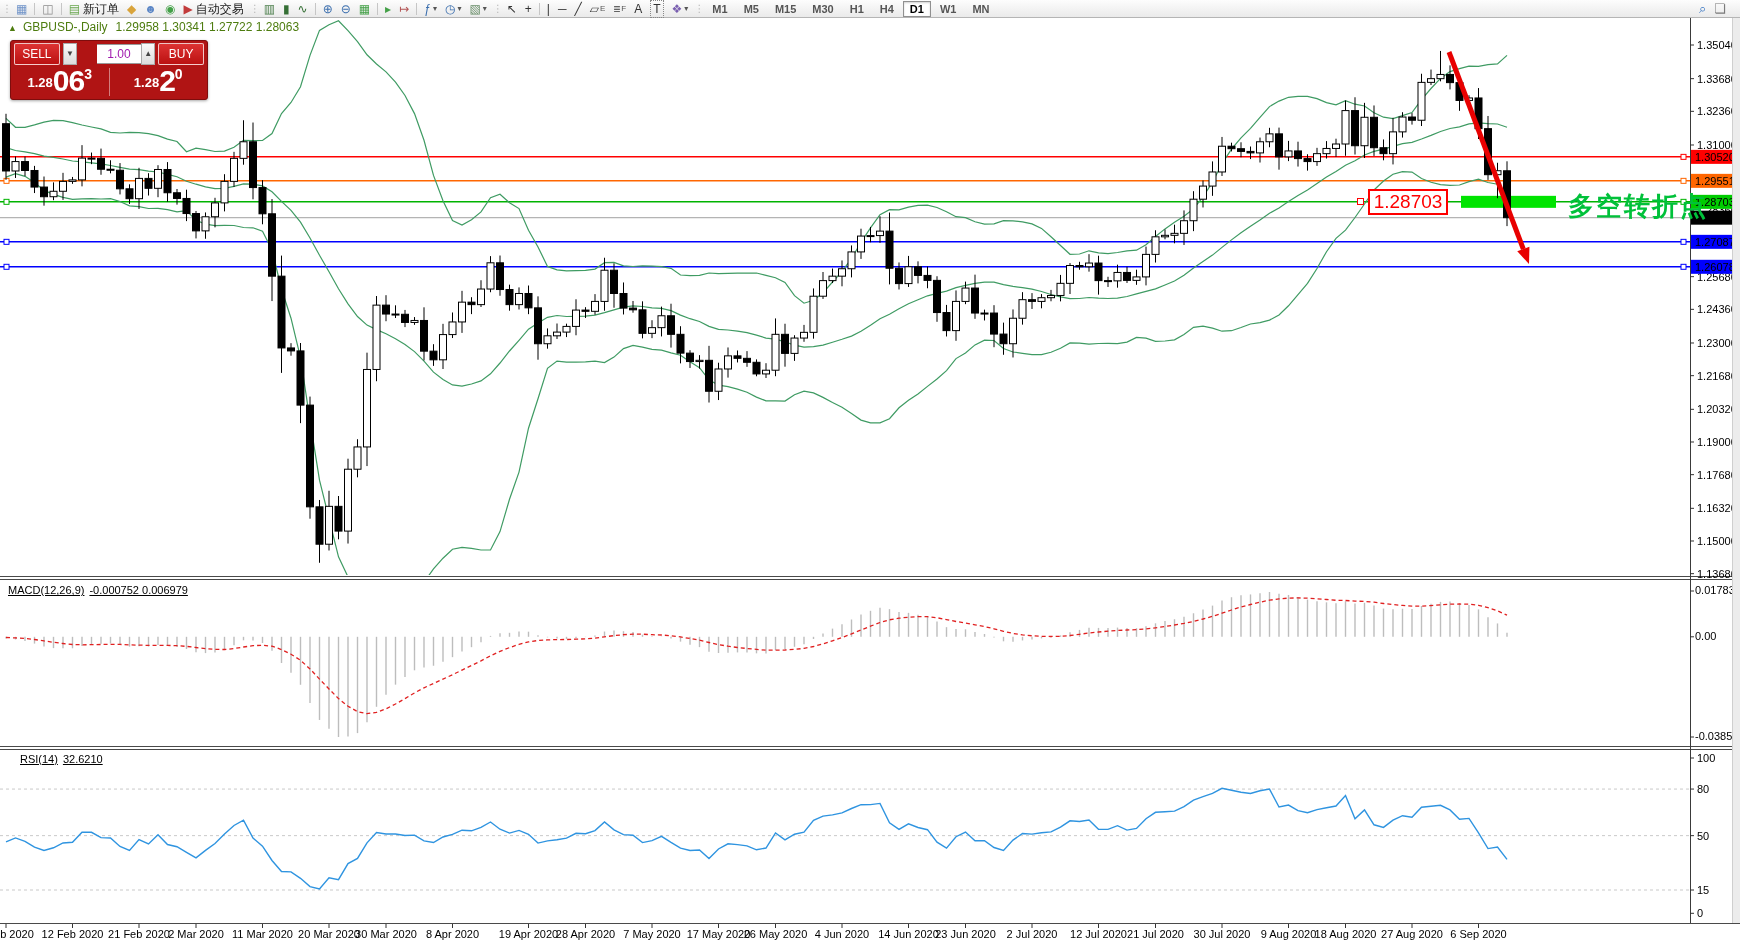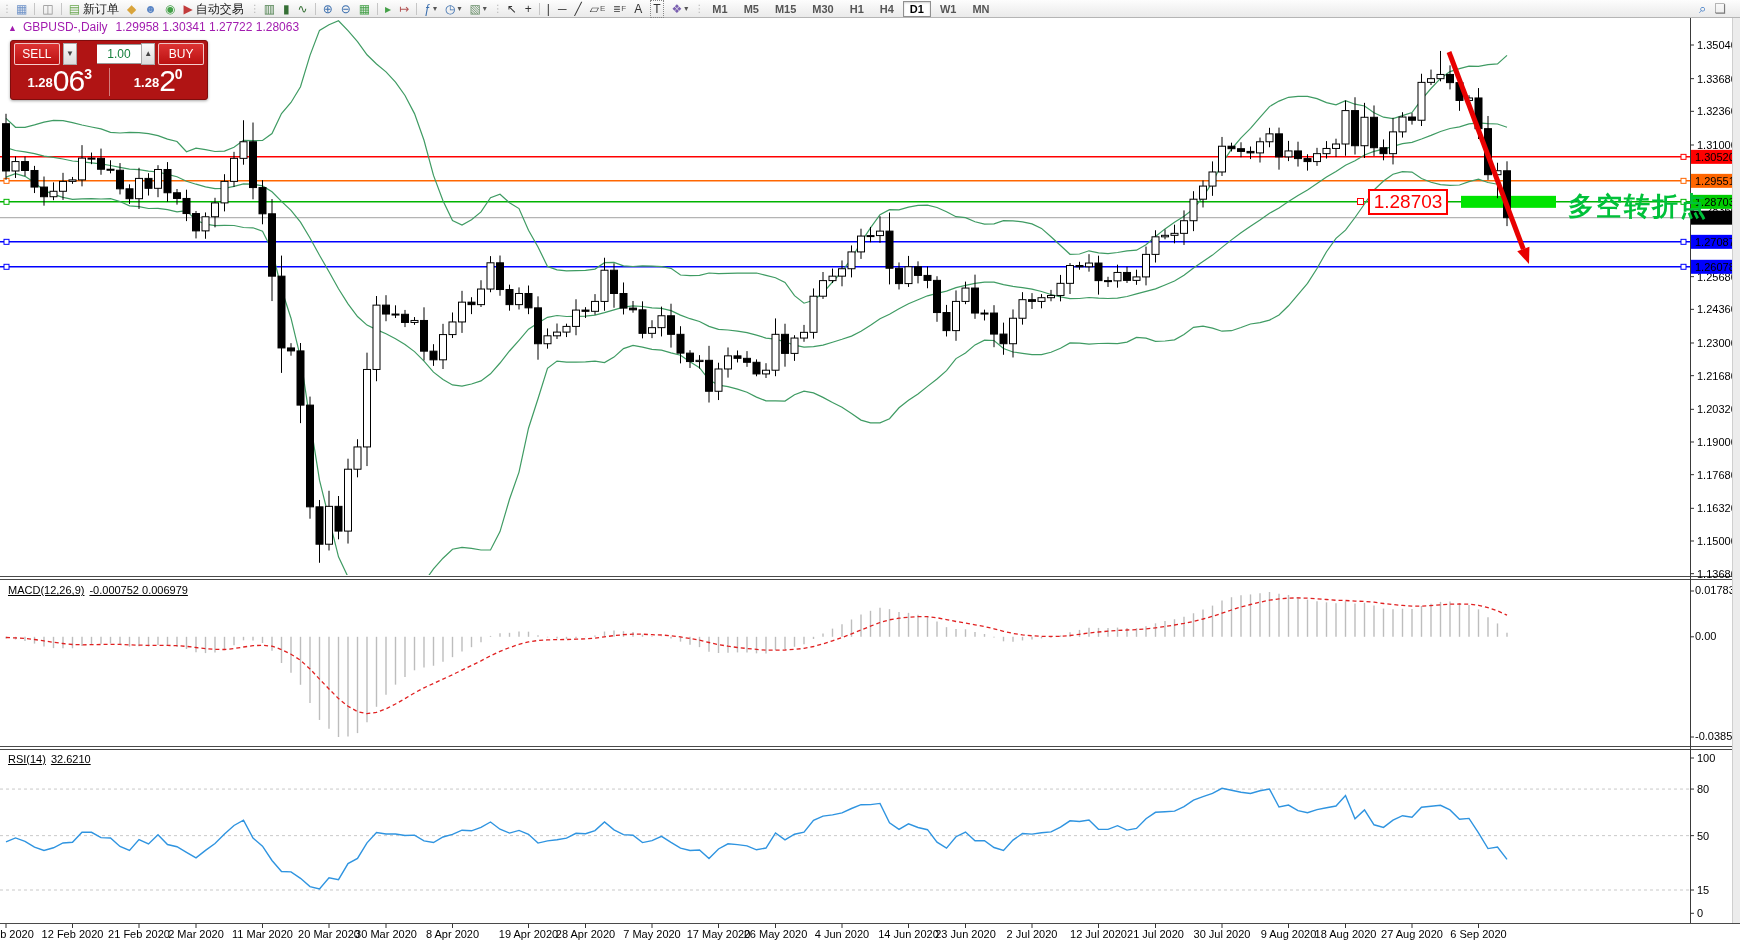--- a/index.html
+++ b/index.html
@@ -19,43 +19,43 @@
   .tb-handle{color:#b8b8b8;font-size:10px;margin:0 2px;letter-spacing:-2px;}
   .tf-btn{font-size:11px;font-weight:bold;color:#555;padding:0 6px;height:14px;line-height:14px;
        border:1px solid transparent;margin:0 1px;cursor:default;}
   .tf-active{background:#fff;border:1px solid #909090;color:#000;
        box-shadow:inset 0 1px 2px rgba(0,0,0,.18);}
   #tb-right{margin-left:auto;display:flex;align-items:center;margin-right:10px;}
   #chart-svg{position:absolute;left:0;top:0;z-index:1;}
   #chart-svg text{font-family:"Liberation Sans",sans-serif;font-size:11px;fill:#000;}
   #scroll-strip{position:absolute;right:0;top:17px;width:7px;height:906px;
        background:#ececec;border-left:1px solid #cfcfcf;z-index:2;}
-  #chart-title{position:absolute;left:8px;top:20px;font-size:12px;color:#a21caf;z-index:10;}
+  #chart-title{position:absolute;left:8px;top:20px;font-size:12px;color:#4d7c0f;z-index:10;}
   #chart-title .marker{font-size:9px;margin-right:6px;}
   #chart-title .ohlc{margin-left:8px;}
   .pane-label{position:absolute;left:8px;font-size:11px;color:#000;z-index:10;text-decoration:underline;}
   #macd-label{top:584px;}
-  #rsi-label{top:753px;}
+  #rsi-label{top:753px;margin-left:12px;}
   .pane-label .vals{margin-left:5px;}
   
   #one-click{position:absolute;left:10px;top:40px;width:196px;height:58px;z-index:20;
        background:#b01414;border:1px solid #7e0d0d;border-radius:3px;
        box-shadow:0 1px 3px rgba(0,0,0,.35);color:#fff;}
   #oc-top{display:flex;align-items:center;height:24px;padding:2px 3px 0 3px;box-sizing:border-box;}
   .oc-btn{width:52px;height:20px;line-height:20px;text-align:center;font-size:12px;color:#fff;
        background:linear-gradient(#d33,#b11);border:1px solid rgba(255,255,255,.75);
        border-radius:2px;cursor:pointer;}
   .oc-spin{width:15px;height:20px;background:linear-gradient(#fafafa,#dcdcdc);color:#444;
        border:1px solid #aaa;font-size:8px;line-height:20px;text-align:center;cursor:pointer;}
-  #oc-vol{width:52px;height:18px;background:#fff;color:#15803d;font-size:12px;line-height:18px;
+  #oc-vol{width:52px;height:18px;background:#fff;color:#a21caf;font-size:12px;line-height:18px;
        text-align:center;border:1px solid #999;border-left:none;border-right:none;margin-left:20px;}
   #oc-bottom{display:flex;height:32px;margin-top:1px;}
   .oc-price{flex:1;display:flex;align-items:flex-end;justify-content:center;padding-bottom:2px;}
   .oc-price .small{font-size:13px;font-weight:bold;line-height:26px;margin-top:40px;}
-  .oc-price .big{font-size:30px;font-weight:normal;line-height:30px;letter-spacing:-1px;}
+  .oc-price .big{font-size:30px;font-weight:bold;line-height:30px;letter-spacing:-1px;}
   .oc-price .sup{font-size:14px;font-weight:bold;line-height:14px;align-self:flex-start;margin-top:1px;}
   #oc-div{width:1px;background:rgba(255,255,255,.45);margin:2px 0;}
   
   #price-tag{position:absolute;left:1368px;top:189px;width:76px;height:22px;z-index:15;
        border:2px solid #ff0000;background:#fff;color:#ff0000;font-size:19px;line-height:22px;
        text-align:center;}
   #price-tag-handle{position:absolute;left:1357px;top:198px;width:5px;height:5px;z-index:15;
        border:1px solid #ff0000;background:#fff;}
   #turning-label{position:absolute;left:1568px;top:189px;z-index:15;font-size:26px;
        font-weight:bold;color:#00c13a;letter-spacing:2px;white-space:nowrap;}

